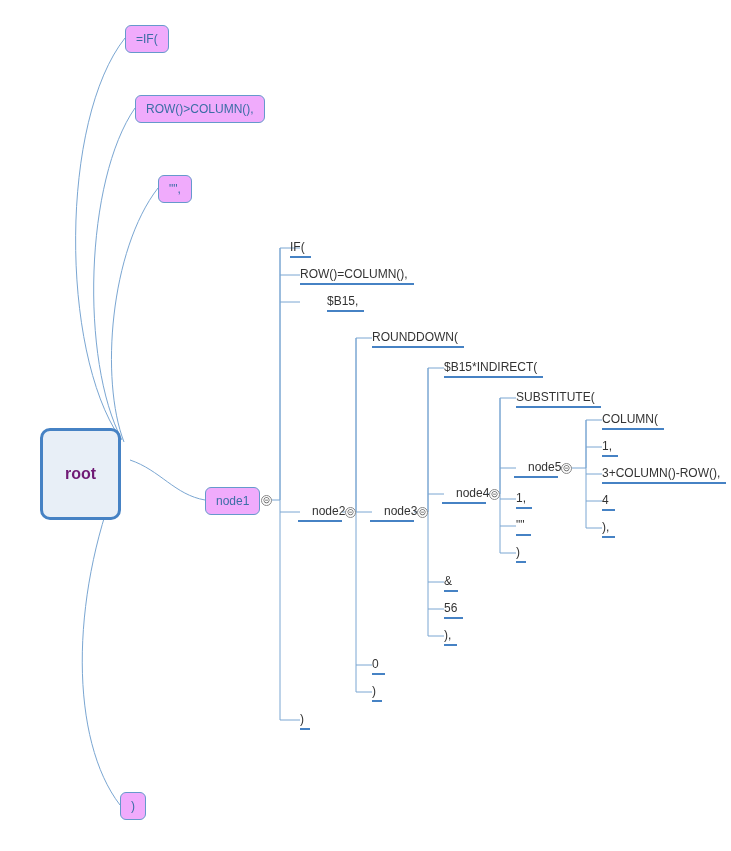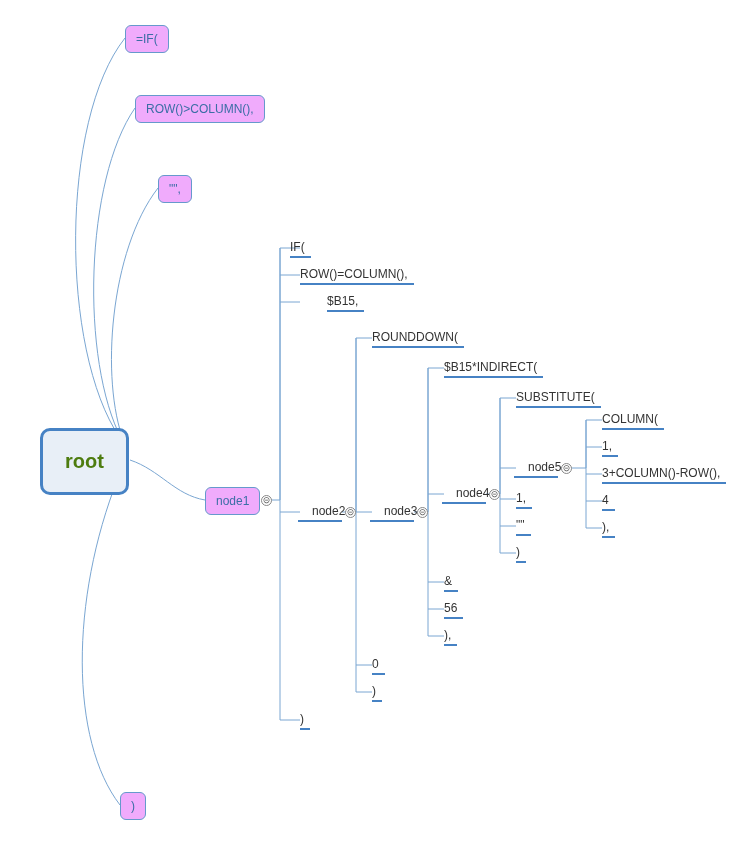--- a/index.html
+++ b/index.html
@@ -22,24 +22,24 @@
     border-radius: 6px;
     padding: 6px 10px;
     white-space: nowrap;
     box-sizing: border-box;
   }
   .root-box {
     position: absolute;
     background: #e8eff7;
     border: 3px solid #4682c4;
     border-radius: 10px;
-    padding: 19px 22px;
-    font-size: 20px;
+    padding: 34px 22px;
+    font-size: 16px;
     font-weight: bold;
-    color: #4d7c0f;
+    color: #701a75;
     box-sizing: border-box;
   }
   .leaf {
     position: absolute;
     white-space: nowrap;
     color: #333;
     padding-bottom: 2px;
   }
   .leaf::after {
     content: "";

